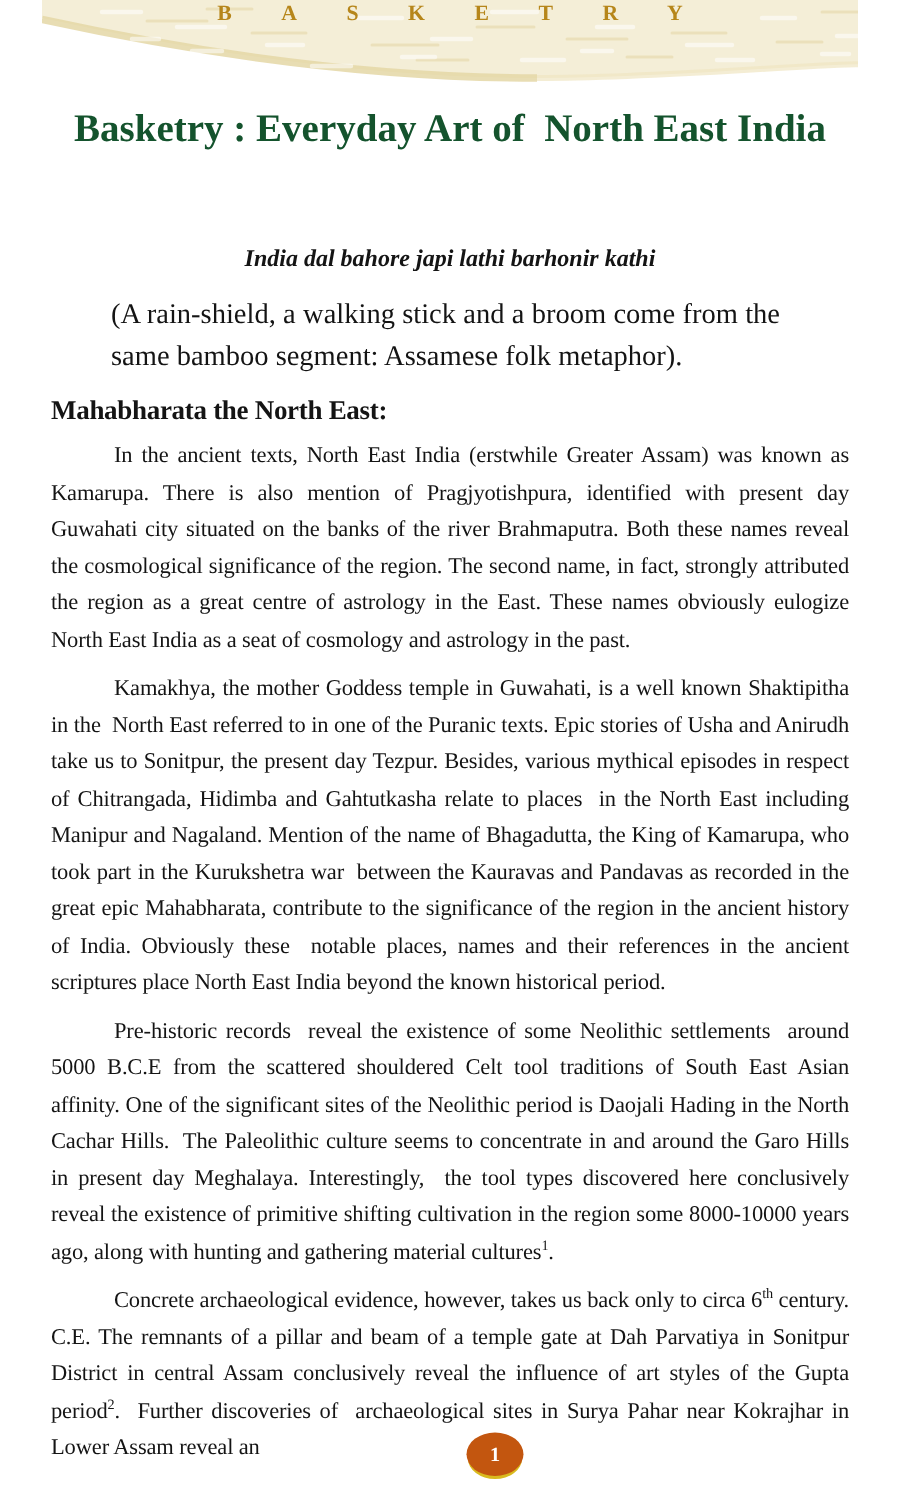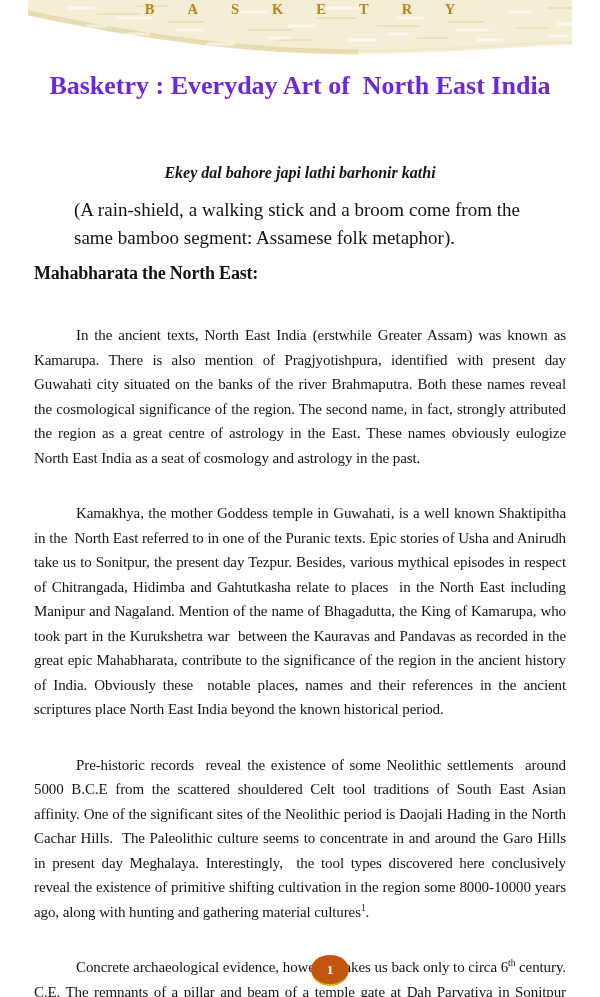--- a/index.html
+++ b/index.html
@@ -12,40 +12,39 @@
   }
   .wm { position:absolute; top:0; left:0; pointer-events:none; }
   .running-head {
     position:absolute; top:1px; left:0; width:100%;
     text-align:center; font-weight:bold; font-size:14.5px;
     letter-spacing:33px; text-indent:33px; color:#B6861A;
     white-space:nowrap;
   }
   .title {
     margin-top:68px; text-align:center; font-weight:bold;
-    font-size:26px; line-height:36px; white-space:pre; color:#6d28d9;
+    font-size:26px; line-height:36px; white-space:pre; color:#14532d;
   }
   .quote {
     margin-top:58px; text-align:center;
     font-weight:bold; font-style:italic; font-size:16px; line-height:22px;
   }
   .translation {
     margin:12px 52px 0 46px; font-size:19px; line-height:28px;
     text-align:justify; white-space:pre-wrap;
   }
   .section-heading {
     margin:10px 6px 0 6px; font-size:18px; font-weight:bold; line-height:22px;
     letter-spacing:-0.2px;
   }
   .body-text { padding:8px 6px 0 6px; }
   .body-text p {
     font-size:15px; line-height:24.5px; letter-spacing:-0.1px;
     text-align:justify; text-indent:42px; white-space:pre-wrap;
     margin-bottom:8px;
-    margin-top:31px;
   }
   .body-text p sup, .translation sup {
     font-size:9.5px; line-height:0; vertical-align:super;
   }
   .page-badge {
     position:absolute; left:283px; top:955px; width:38px; height:29px;
     border-radius:50%; background:#C3560F;
     box-shadow:0 3px 0 -1px #D9BA1E;
     display:flex; align-items:center; justify-content:center;
     color:#ffffff; font-weight:bold; font-size:13.5px;
@@ -93,21 +92,21 @@
       <path d="M450,40 h24"></path>
         <path d="M520,36 h18"></path>
         <path d="M60,26 h18"></path>
     </g>
   </svg>
 
   <div class="running-head" style="color: rgb(182, 134, 26);">BASKETRY</div>
 
   <h1 class="title">Basketry : Everyday Art of  North East India</h1>
 
-  <div class="quote">Ekey dal bahore japi lathi barhonir kathi</div>
+  <div class="quote">India dal bahore japi lathi barhonir kathi</div>
   <div class="translation">(A rain-shield, a walking stick and a broom come from the same bamboo segment: Assamese folk metaphor).</div>
 
   <h2 class="section-heading">Mahabharata the North East:</h2>
 
   <div class="body-text">
     <p>In the ancient texts, North East India (erstwhile Greater Assam) was known as Kamarupa. There is also mention of Pragjyotishpura, identified with present day Guwahati city situated on the banks of the river Brahmaputra. Both these names reveal the cosmological significance of the region. The second name, in fact, strongly attributed the region as a great centre of astrology in the East. These names obviously eulogize North East India as a seat of cosmology and astrology in the past.</p>
     <p>Kamakhya, the mother Goddess temple in Guwahati, is a well known Shaktipitha in the  North East referred to in one of the Puranic texts. Epic stories of Usha and Anirudh take us to Sonitpur, the present day Tezpur. Besides, various mythical episodes in respect of Chitrangada, Hidimba and Gahtutkasha relate to places  in the North East including Manipur and Nagaland. Mention of the name of Bhagadutta, the King of Kamarupa, who took part in the Kurukshetra war  between the Kauravas and Pandavas as recorded in the great epic Mahabharata, contribute to the significance of the region in the ancient history of India. Obviously these  notable places, names and their references in the ancient scriptures place North East India beyond the known historical period.</p>
     <p>Pre-historic records  reveal the existence of some Neolithic settlements  around 5000 B.C.E from the scattered shouldered Celt tool traditions of South East Asian affinity. One of the significant sites of the Neolithic period is Daojali Hading in the North Cachar Hills.  The Paleolithic culture seems to concentrate in and around the Garo Hills in present day Meghalaya. Interestingly,  the tool types discovered here conclusively reveal the existence of primitive shifting cultivation in the region some 8000-10000 years ago, along with hunting and gathering material cultures<sup>1</sup>.</p>
     <p>Concrete archaeological evidence, however, takes us back only to circa 6<sup>th</sup> century.  C.E. The remnants of a pillar and beam of a temple gate at Dah Parvatiya in Sonitpur District in central Assam conclusively reveal the influence of art styles of the Gupta period<sup>2</sup>.  Further discoveries of  archaeological sites in Surya Pahar near Kokrajhar in Lower Assam reveal an</p>
   </div>

